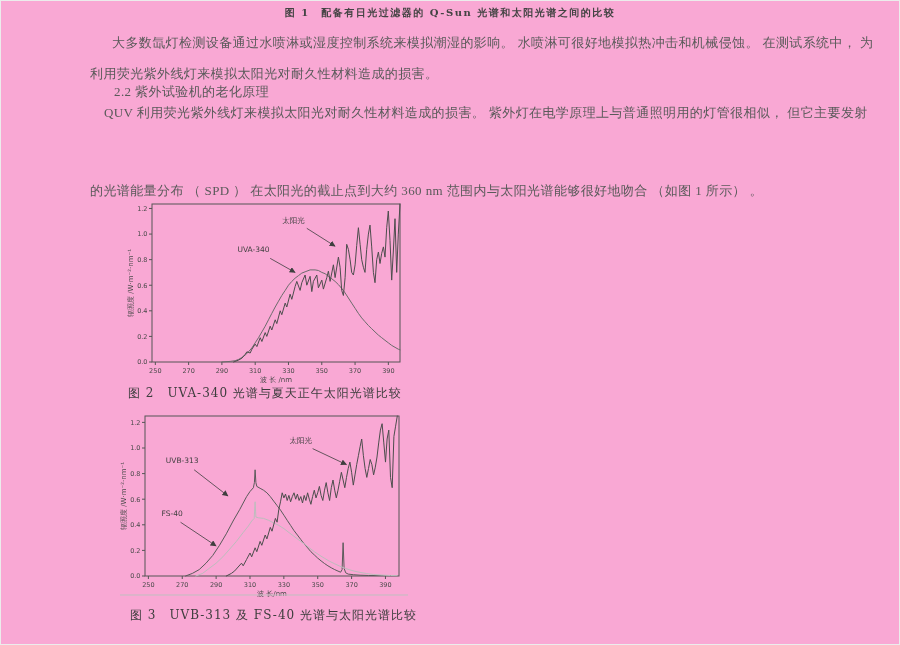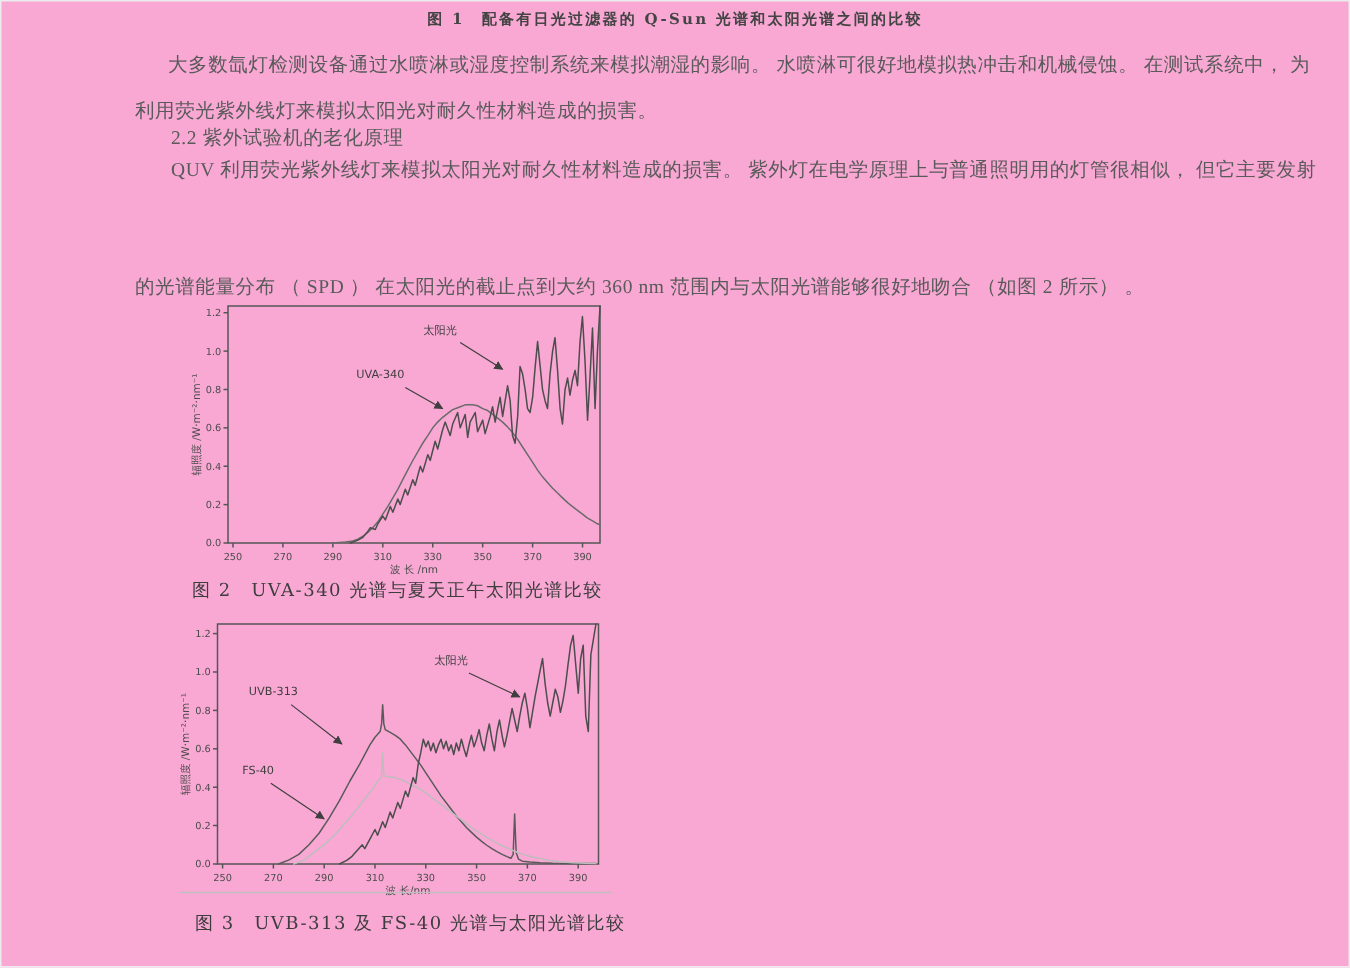--- a/index.html
+++ b/index.html
@@ -36,23 +36,23 @@
     </defs>
   </svg>
 
   <div class="fig1cap">图 1　配备有日光过滤器的 Q-Sun 光谱和太阳光谱之间的比较</div>
 
   <div class="tline" style="top:33px;left:112px">大多数氙灯检测设备通过水喷淋或湿度控制系统来模拟潮湿的影响。 水喷淋可很好地模拟热冲击和机械侵蚀。 在测试系统中， 为</div>
   <div class="tline" style="top:64px;left:90px">利用荧光紫外线灯来模拟太阳光对耐久性材料造成的损害。</div>
 
   <div class="tline" style="top:82px;left:114px">2.2 紫外试验机的老化原理</div>
 
-  <div class="tline" style="top:103px;left:114px">QUV 利用荧光紫外线灯来模拟太阳光对耐久性材料造成的损害。 紫外灯在电学原理上与普通照明用的灯管很相似， 但它主要发射</div>
+  <div class="tline" style="top:103px;left:104px">QUV 利用荧光紫外线灯来模拟太阳光对耐久性材料造成的损害。 紫外灯在电学原理上与普通照明用的灯管很相似， 但它主要发射</div>
 
-  <div class="tline" style="top:181px;left:90px">的光谱能量分布 （ SPD ） 在太阳光的截止点到大约 360 nm 范围内与太阳光谱能够很好地吻合 （如图 2 所示） 。</div>
+  <div class="tline" style="top:181px;left:90px">的光谱能量分布 （ SPD ） 在太阳光的截止点到大约 360 nm 范围内与太阳光谱能够很好地吻合 （如图 1 所示） 。</div>
 
   <svg class="chart" style="left:124px;top:197px" width="290" height="186">
       <rect x="28" y="7" width="248" height="158" fill="none" stroke="#555555" stroke-width="1"></rect>
       <line x1="31.328859060402685" y1="165" x2="31.328859060402685" y2="168" stroke="#555555"></line>
       <text x="31.328859060402685" y="176" text-anchor="middle" class="c-tick">250</text>
       <line x1="64.61744966442953" y1="165" x2="64.61744966442953" y2="168" stroke="#555555"></line>
       <text x="64.61744966442953" y="176" text-anchor="middle" class="c-tick">270</text>
       <line x1="97.90604026845637" y1="165" x2="97.90604026845637" y2="168" stroke="#555555"></line>
       <text x="97.90604026845637" y="176" text-anchor="middle" class="c-tick">290</text>
       <line x1="131.19463087248323" y1="165" x2="131.19463087248323" y2="168" stroke="#555555"></line>

